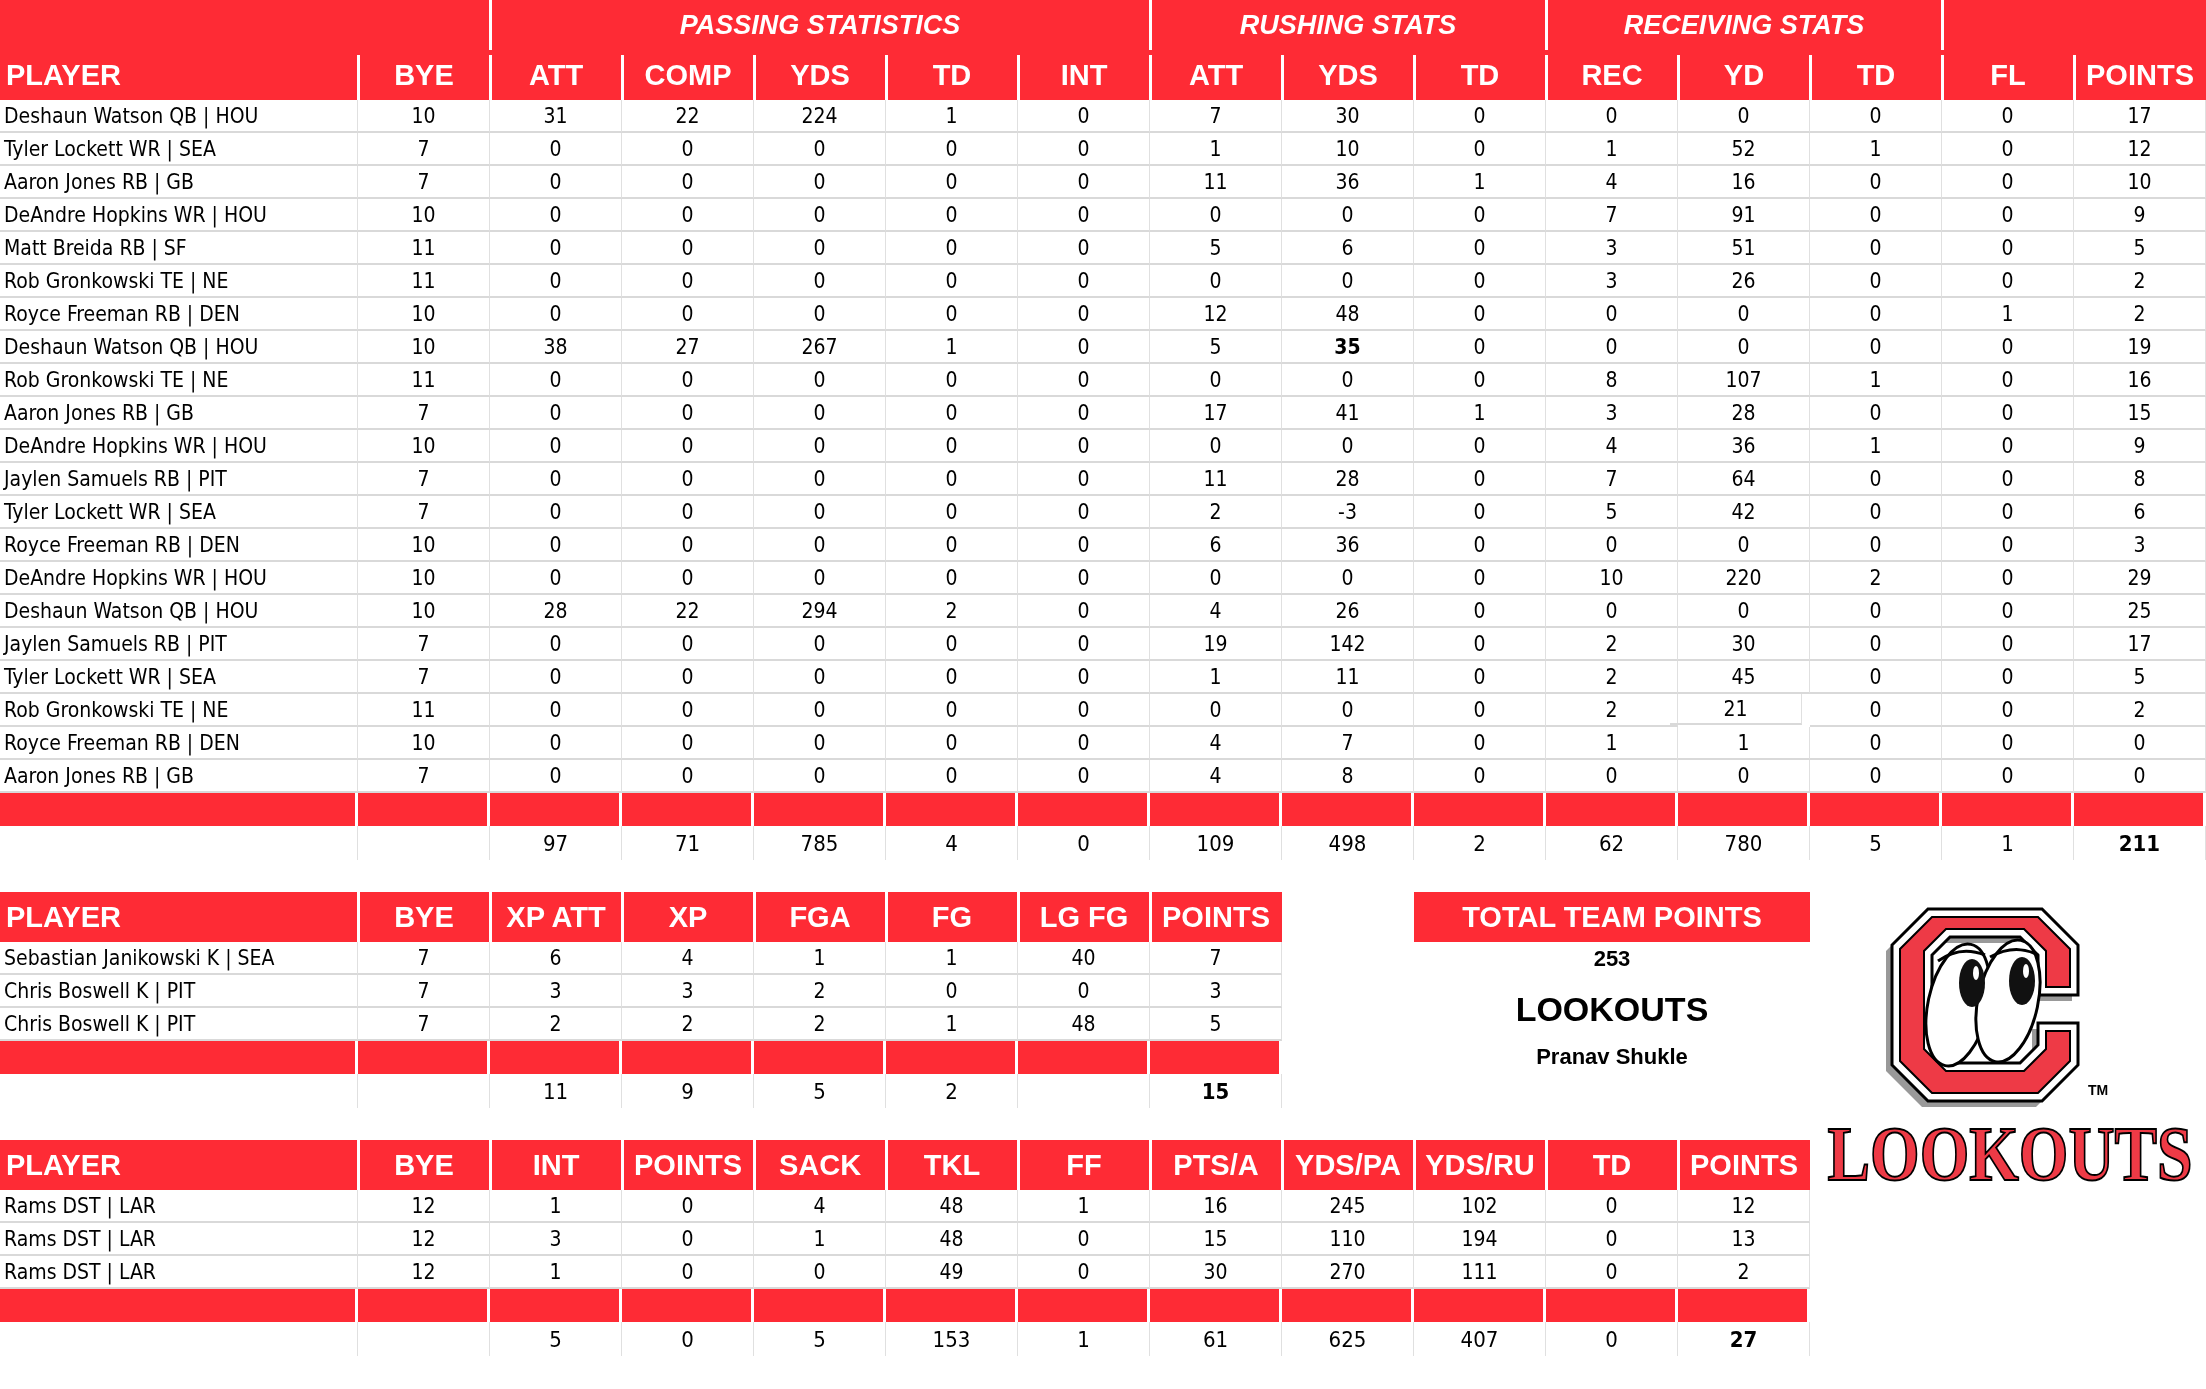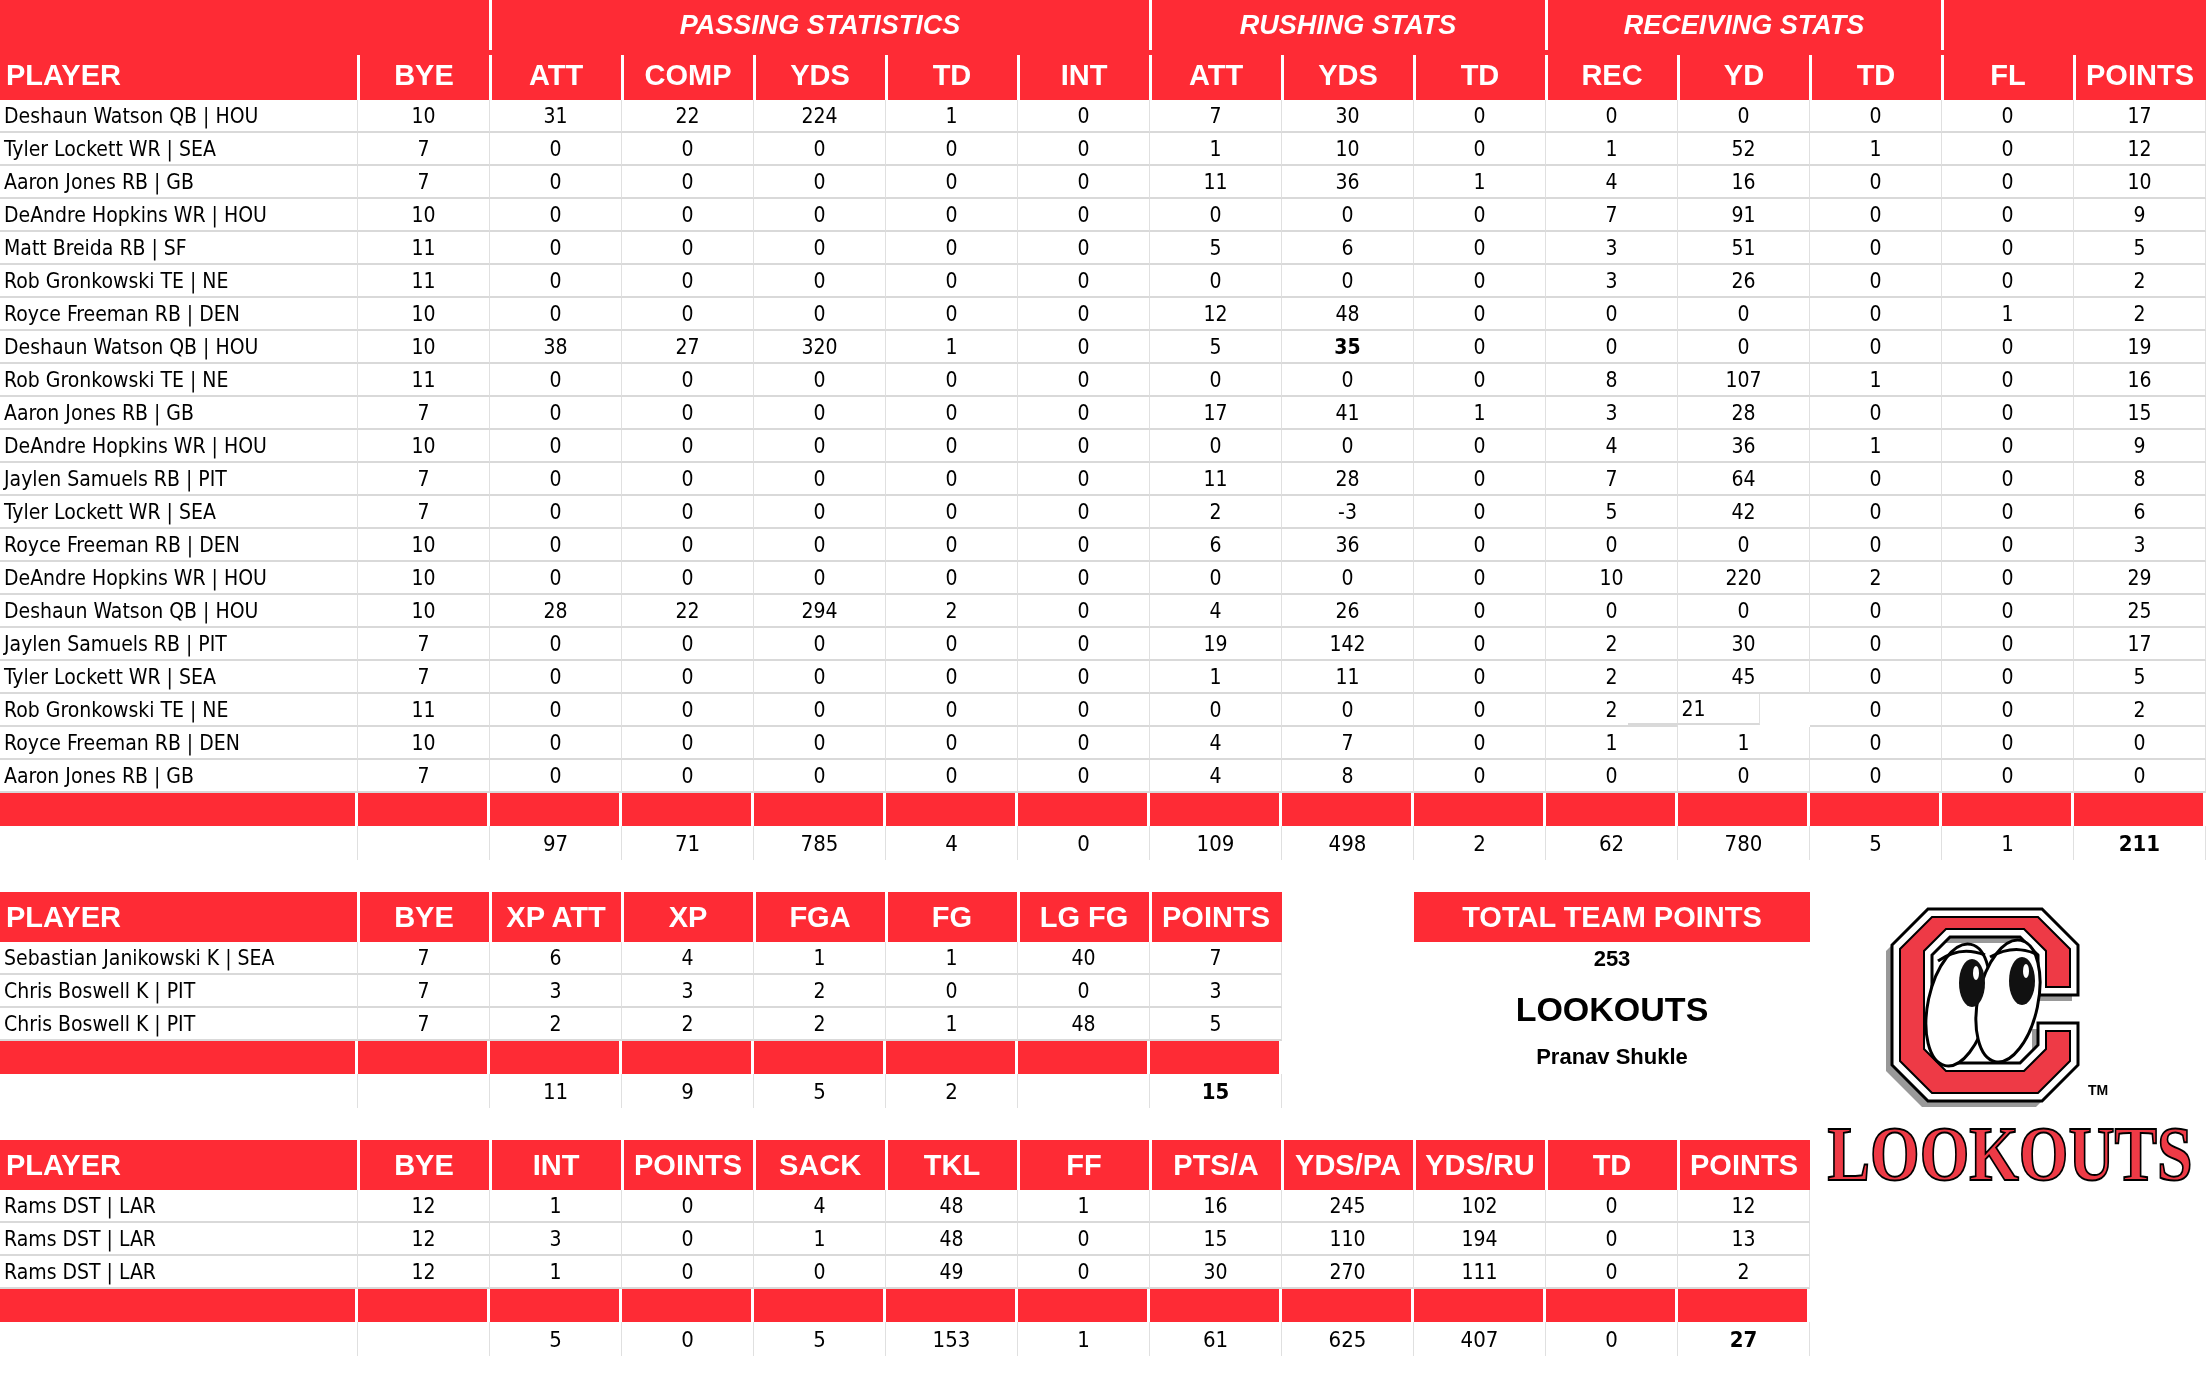--- a/index.html
+++ b/index.html
@@ -170,21 +170,21 @@
     <div class="cell" style="left: 1546px; top: 298px; width: 132px; height: 33px;">0</div>
     <div class="cell" style="left: 1678px; top: 298px; width: 132px; height: 33px;">0</div>
     <div class="cell" style="left: 1810px; top: 298px; width: 132px; height: 33px;">0</div>
     <div class="cell" style="left: 1942px; top: 298px; width: 132px; height: 33px;">1</div>
     <div class="cell" style="left: 2074px; top: 298px; width: 132px; height: 33px;">2</div>
     <div class="abs" style="left: 0px; top: 331px; width: 2206px; height: 33px;"></div>
     <div class="cell name" style="left: 0px; top: 331px; width: 358px; height: 33px;">Deshaun Watson QB | HOU</div>
     <div class="cell" style="left: 358px; top: 331px; width: 132px; height: 33px;">10</div>
     <div class="cell" style="left: 490px; top: 331px; width: 132px; height: 33px;">38</div>
     <div class="cell" style="left: 622px; top: 331px; width: 132px; height: 33px;">27</div>
-    <div class="cell" style="left: 754px; top: 331px; width: 132px; height: 33px;">320</div>
+    <div class="cell" style="left: 754px; top: 331px; width: 132px; height: 33px;">267</div>
     <div class="cell" style="left: 886px; top: 331px; width: 132px; height: 33px;">1</div>
     <div class="cell" style="left: 1018px; top: 331px; width: 132px; height: 33px;">0</div>
     <div class="cell" style="left: 1150px; top: 331px; width: 132px; height: 33px;">5</div>
     <div class="cell" style="left: 1282px; top: 331px; width: 132px; height: 33px; font-weight: bold;">35</div>
     <div class="cell" style="left: 1414px; top: 331px; width: 132px; height: 33px;">0</div>
     <div class="cell" style="left: 1546px; top: 331px; width: 132px; height: 33px;">0</div>
     <div class="cell" style="left: 1678px; top: 331px; width: 132px; height: 33px;">0</div>
     <div class="cell" style="left: 1810px; top: 331px; width: 132px; height: 33px;">0</div>
     <div class="cell" style="left: 1942px; top: 331px; width: 132px; height: 33px;">0</div>
     <div class="cell" style="left: 2074px; top: 331px; width: 132px; height: 33px;">19</div>
@@ -353,21 +353,21 @@
     <div class="cell" style="left: 358px; top: 694px; width: 132px; height: 33px;">11</div>
     <div class="cell" style="left: 490px; top: 694px; width: 132px; height: 33px;">0</div>
     <div class="cell" style="left: 622px; top: 694px; width: 132px; height: 33px;">0</div>
     <div class="cell" style="left: 754px; top: 694px; width: 132px; height: 33px;">0</div>
     <div class="cell" style="left: 886px; top: 694px; width: 132px; height: 33px;">0</div>
     <div class="cell" style="left: 1018px; top: 694px; width: 132px; height: 33px;">0</div>
     <div class="cell" style="left: 1150px; top: 694px; width: 132px; height: 33px;">0</div>
     <div class="cell" style="left: 1282px; top: 694px; width: 132px; height: 33px;">0</div>
     <div class="cell" style="left: 1414px; top: 694px; width: 132px; height: 33px;">0</div>
     <div class="cell" style="left: 1546px; top: 694px; width: 132px; height: 33px;">2</div>
-    <div class="cell" style="left: 1628px; top: 694px; width: 132px; height: 31px;">21</div>
+    <div class="cell" style="left: 1670px; top: 694px; width: 132px; height: 31px;">21</div>
     <div class="cell" style="left: 1810px; top: 694px; width: 132px; height: 33px;">0</div>
     <div class="cell" style="left: 1942px; top: 694px; width: 132px; height: 33px;">0</div>
     <div class="cell" style="left: 2074px; top: 694px; width: 132px; height: 33px;">2</div>
     <div class="abs" style="left: 0px; top: 727px; width: 2206px; height: 33px;"></div>
     <div class="cell name" style="left: 0px; top: 727px; width: 358px; height: 33px;">Royce Freeman RB | DEN</div>
     <div class="cell" style="left: 358px; top: 727px; width: 132px; height: 33px;">10</div>
     <div class="cell" style="left: 490px; top: 727px; width: 132px; height: 33px;">0</div>
     <div class="cell" style="left: 622px; top: 727px; width: 132px; height: 33px;">0</div>
     <div class="cell" style="left: 754px; top: 727px; width: 132px; height: 33px;">0</div>
     <div class="cell" style="left: 886px; top: 727px; width: 132px; height: 33px;">0</div>

